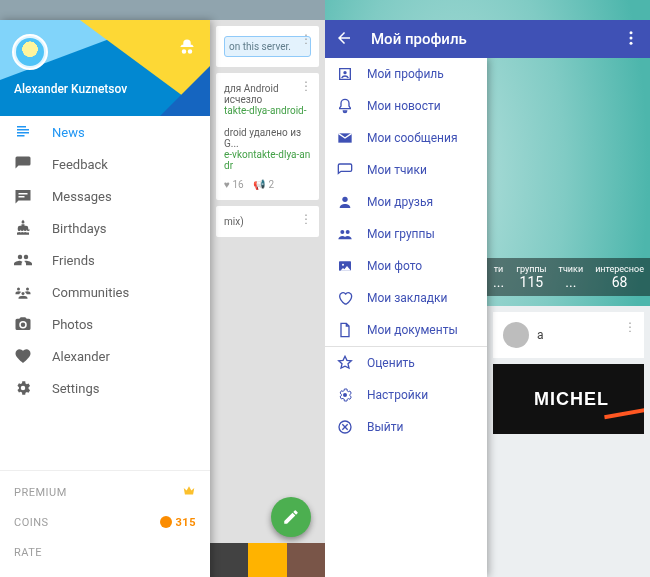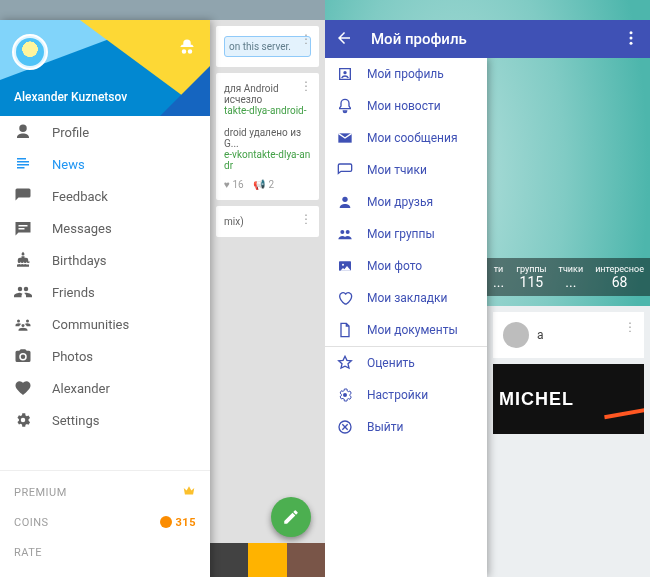--- a/index.html
+++ b/index.html
@@ -15,21 +15,21 @@
   .l-drawer { position:relative; width:210px; height:577px; background:#fff; display:flex; flex-direction:column; z-index:4; box-shadow:2px 0 8px rgba(0,0,0,.3);}
   .l-header { height:96px; position:relative; overflow:hidden; }
   
   .tri { position:absolute; width:0; height:0; }
   .l-header .bg { position:absolute; inset:0; background:#0288d1;}
   .l-header .tri1 { border-left:0 solid transparent; border-right:160px solid transparent; border-top:60px solid #81d4fa; top:0; left:0; }
   .l-header .tri2 { border-right:0 solid transparent; border-left:130px solid transparent; border-top:96px solid #fdd835; top:0; right:0; }
   .l-header .tri3 { border-right:0 solid transparent; border-left:50px solid transparent; border-bottom:50px solid #1565c0; bottom:0; right:0; }
   .av-wrap { position:absolute; top:14px; left:12px; width:36px; height:36px; border-radius:50%; background:#e1f5fe; border:2px solid #fff; display:flex; align-items:center; justify-content:center; overflow:hidden;}
   .av-body { width:28px; height:28px; border-radius:50%; background:radial-gradient(circle at 50% 40%, #fff59d 35%, #4fc3f7 36%);}
-  .user-name { position:absolute; bottom:12px; left:14px; color:#fff; font-size:12px; font-weight:500;}
+  .user-name { position:absolute; bottom:20px; left:14px; color:#fff; font-size:12px; font-weight:500;}
   .hdr-icon { position:absolute; top:18px; right:14px; color:#fff; }
   .hdr-icon svg { width:18px; height:18px; fill:#fff; }
 
   .nav-list { flex:1 1 auto; overflow-y:auto; }
   .nav-item { height:32px; display:flex; align-items:center; padding:0 14px; color:#616161; cursor:pointer; gap:20px; }
   .nav-item.active { color:#2196f3; }
   .nav-item .icn { width:18px; display:flex; align-items:center; color:inherit;}
   .nav-item .icn svg{ width:18px; height:18px; fill:currentColor; }
   .nav-item .lbl { font-size:13px; }
   .divider { height:1px; background:#eee; margin:6px 0;}
@@ -70,21 +70,21 @@
   
   .r-stats { position:absolute; top:200px; left:0; right:0; background:rgba(0,0,0,.45); padding:6px 0; display:flex; justify-content:space-around; text-align:center;}
   .r-stat { color:#fff; font-size:9px; }
   .r-stat .num { font-size:14px;}
   
   .r-feed { position:absolute; top:248px; left:0; right:0; bottom:0; background:#eceff1;}
   .r-card { background:#fff; margin:6px; padding:10px; position:relative; font-size:12px; color:#424242;}
   .r-card .dots3 { position:absolute; top:8px; right:8px; color:#9e9e9e;}
   .r-card .author-row { display:flex; align-items:center; gap:8px;}
   .r-av { width:26px; height:26px; border-radius:50%; background:#bdbdbd;}
-  .r-img { margin-top:6px; background:#111; height:70px; position:relative; display:flex; align-items:center; justify-content:flex-start; color:#fff; font-family:Arial; font-weight:700; font-size:18px; letter-spacing:1px; padding-left:6px; overflow:hidden;}
+  .r-img { margin-top:6px; background:#111; height:70px; position:relative; display:flex; align-items:center; justify-content:center; color:#fff; font-family:Arial; font-weight:700; font-size:18px; letter-spacing:1px; padding-left:6px; overflow:hidden;}
   .r-img .bar { position:absolute; background:#ff5722; height:4px; width:60px; bottom:20px; right:-20px; transform:rotate(-10deg);}
 </style>
 </head>
 <body>
 
 <div class="phone">
   <div class="l-bg"></div>
 
   <div class="status-bar">
     <div class="sb-left">
@@ -112,28 +112,20 @@
         </div>
       <span class="hdr-icon">
         <svg viewBox="0 0 24 24">
             <path d="M12 2a5 5 0 00-5 5v2H5l-2 3h18l-2-3h-2V7a5 5 0 00-5-5zm-4 13a3 3 0 100 6 3 3 0 000-6zm8 0a3 3 0 100 6 3 3 0 000-6z"></path>
           </svg>
       </span>
       <div class="user-name">Alexander Kuznetsov</div>
     </div>
 
     <div class="nav-list" id="left-nav-list">
-        <div class="nav-item">
-          <span class="icn">
-            <svg viewBox="0 0 24 24">
-              <path d="M12 12a5 5 0 10-5-5 5 5 0 005 5zm0 2c-4 0-8 2-8 5v1h16v-1c0-3-4-5-8-5z"></path>
-            </svg>
-          </span>
-          <span class="lbl">Profile</span>
-        </div>
         <div class="nav-item active">
           <span class="icn">
             <svg viewBox="0 0 24 24">
               <path d="M4 4h12v2H4zm0 4h16v2H4zm0 4h16v2H4zm0 4h10v2H4z"></path>
             </svg>
           </span>
           <span class="lbl">News</span>
         </div>
         <div class="nav-item">
           <span class="icn">

